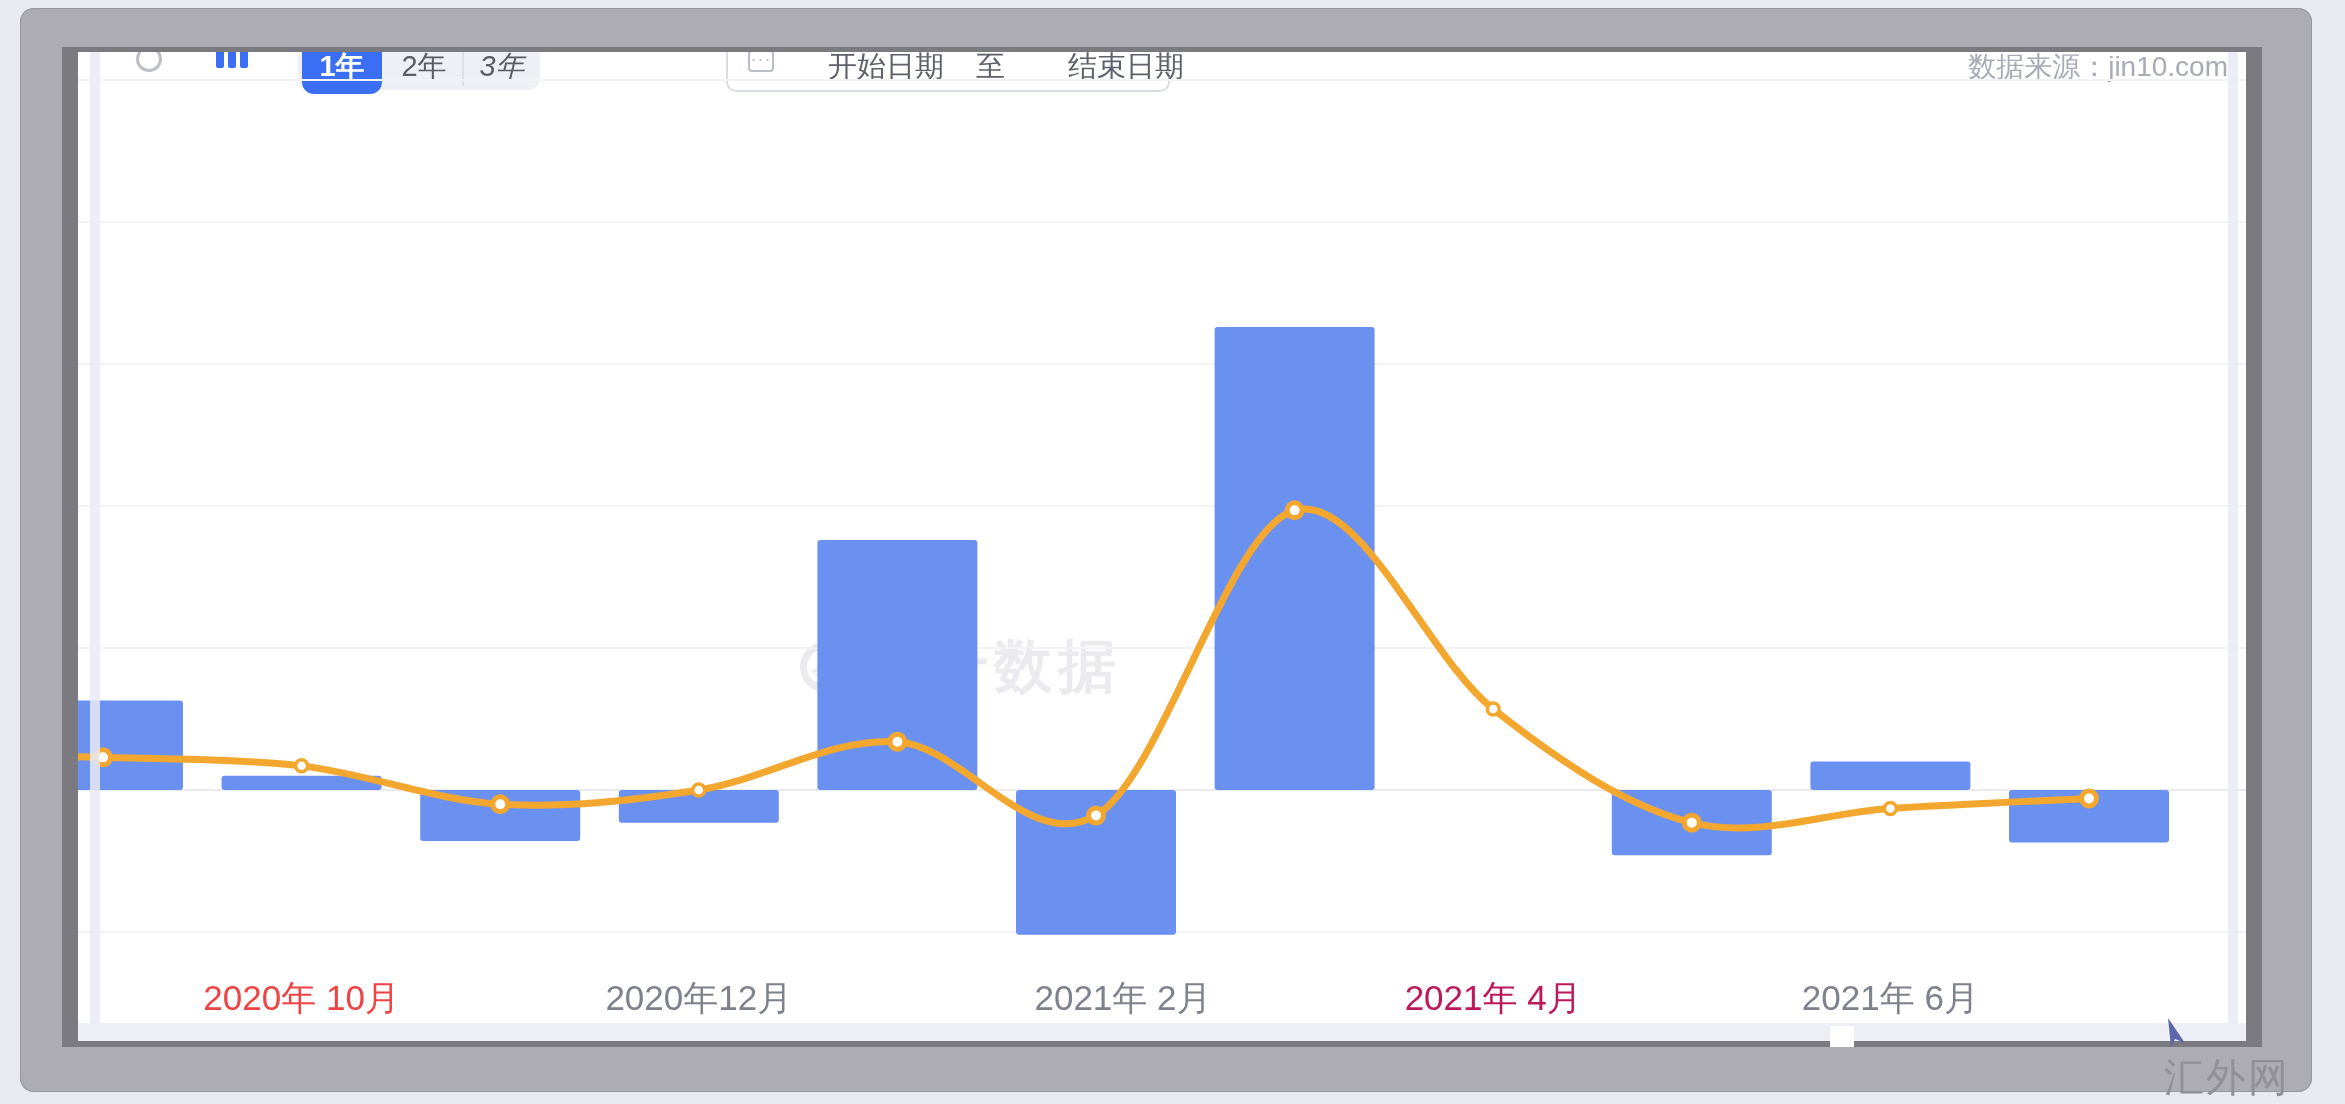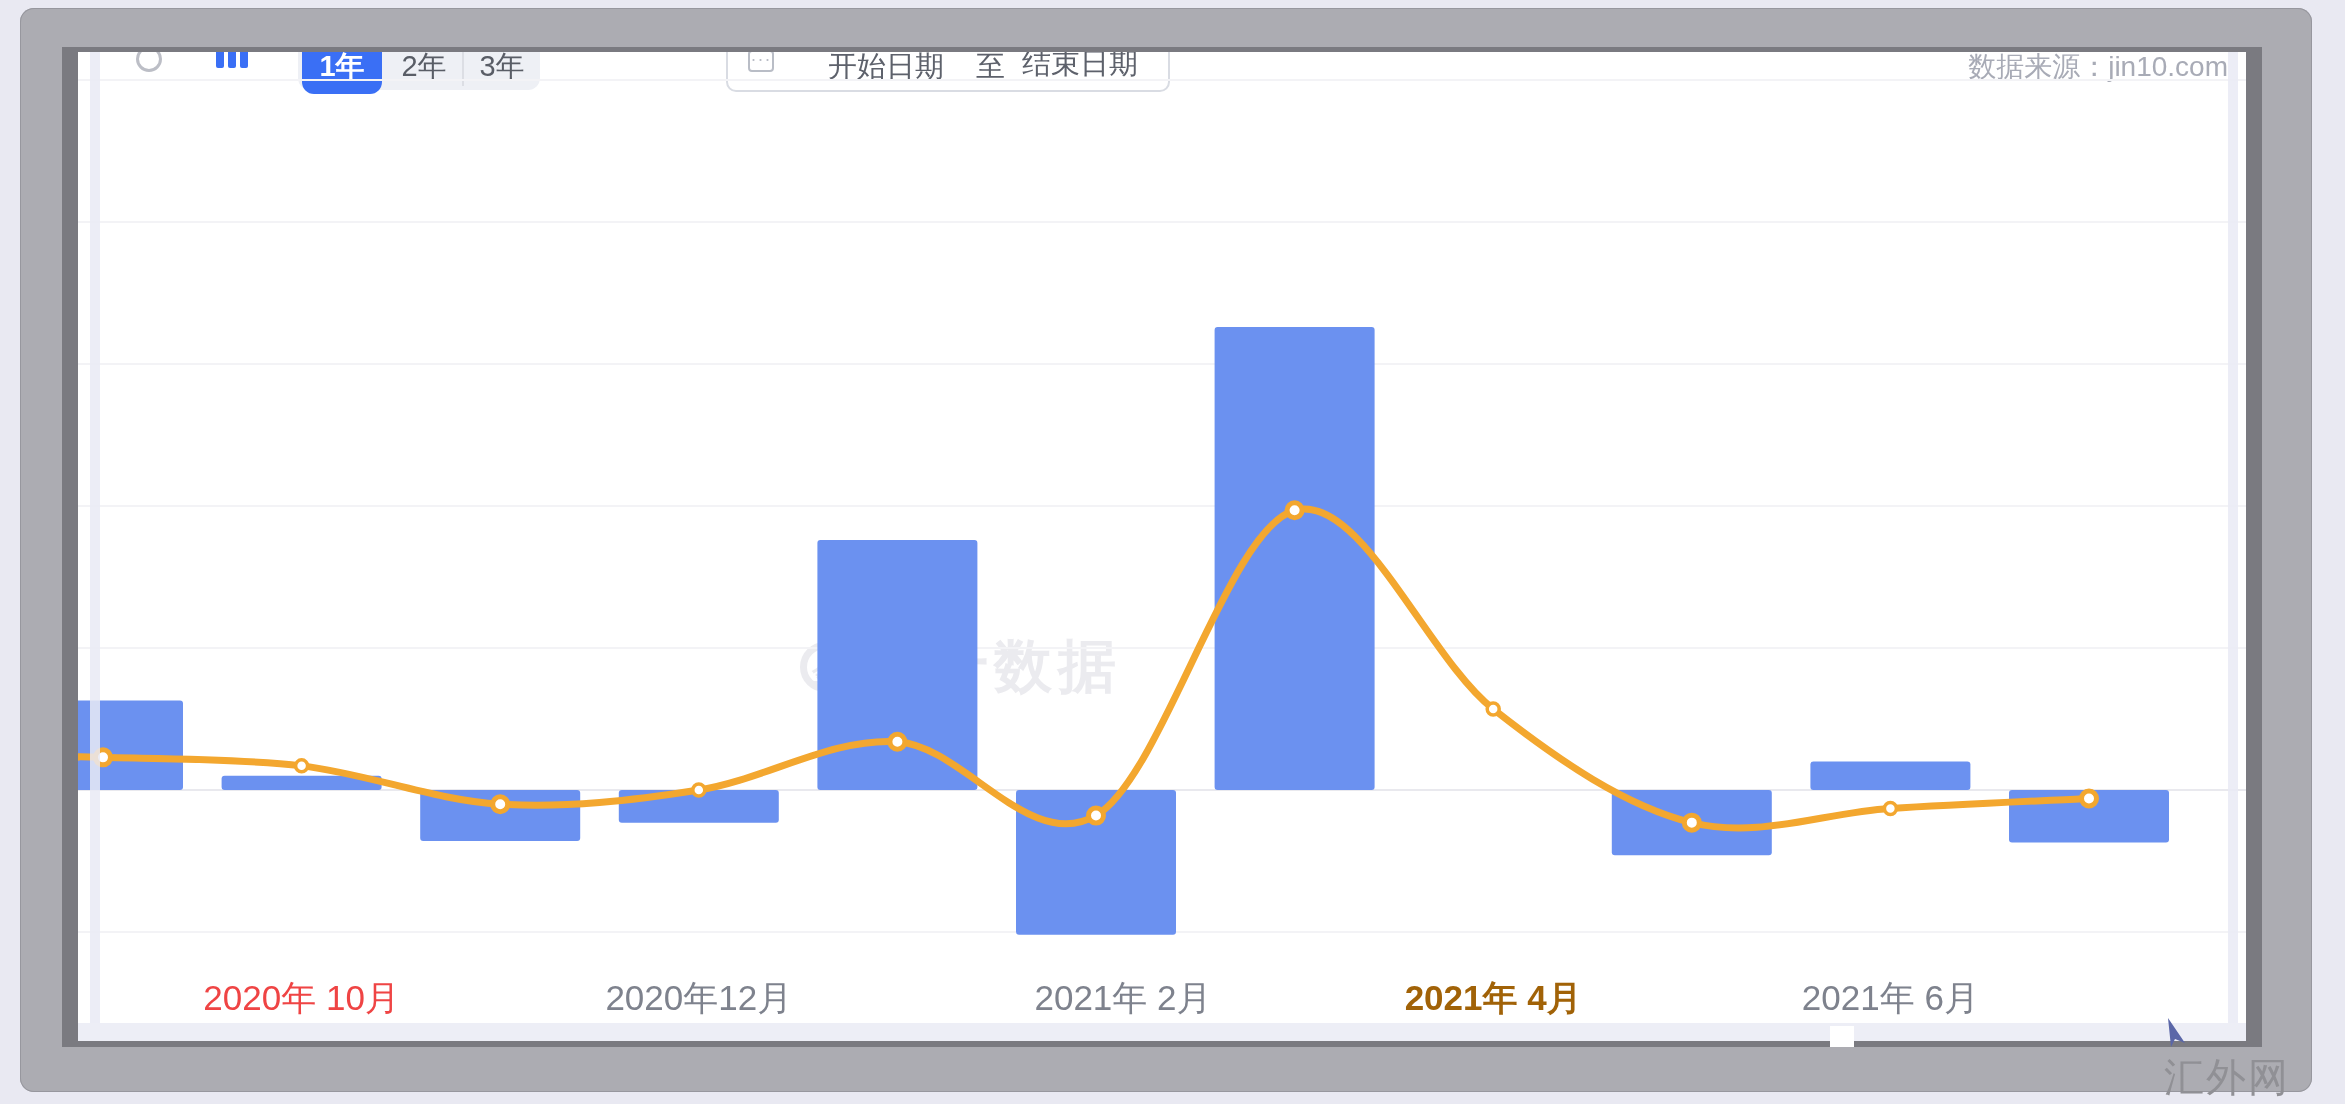--- a/index.html
+++ b/index.html
@@ -59,27 +59,27 @@
       <div class="refresh-chip"></div>
       <div class="chart-type-icon" style="left:138px;top:-10px;height:26px;"></div>
       <div class="chart-type-icon" style="left:150px;top:-6px;height:22px;"></div>
       <div class="chart-type-icon" style="left:162px;top:-13px;height:29px;"></div>
 
       <div class="seg-pill"></div>
       <div class="seg-selected"></div>
       <div class="seg-divider"></div>
       <span class="seg-label sel" style="left:224px;">1年</span>
       <span class="seg-label" style="left:306px;">2年</span>
-      <span class="seg-label" style="left:384px;">3年</span>
+      <span class="seg-label" style="left:384px;font-style:italic;">3年</span>
 
       <div class="date-box"></div>
       <div class="cal-icon">···</div>
       <span class="date-inner" style="left:750px;">开始日期</span>
       <span class="date-inner" style="left:898px;">至</span>
-      <span class="date-inner" style="left:944px;font-family:Liberation Mono, monospace;">结束日期</span>
+      <span class="date-inner" style="left:990px;">结束日期</span>
 
       <span class="source-label">数据来源：jin10.com</span>
     </div>
 
     <div class="watermark">
       <span class="wm-logo">
           <span class="wm-logo-char">金</span>
         </span>
       <span class="wm-text">金十数据</span>
     </div>
@@ -113,21 +113,21 @@
         <circle cx="1493.2" cy="709.06" r="6" fill="#ffffff" stroke="#f3a72f" stroke-width="3.5"></circle>
         <circle cx="1691.8" cy="822.66" r="7.5" fill="#ffffff" stroke="#f3a72f" stroke-width="5"></circle>
         <circle cx="1890.3999999999999" cy="808.46" r="6" fill="#ffffff" stroke="#f3a72f" stroke-width="3.5"></circle>
         <circle cx="2089" cy="798.52" r="7.5" fill="#ffffff" stroke="#f3a72f" stroke-width="5"></circle>
       </svg>
 
     <div class="x-labels" id="x-labels">
         <span class="x-label" style="left: 223.6px; color: #ef4444;">2020年 10月</span>
         <span class="x-label" style="left: 620.8px; color: rgb(126, 130, 141);">2020年12月</span>
         <span class="x-label" style="left: 1018px; color: rgb(126, 130, 141); margin-left: 27px;">2021年 2月</span>
-        <span class="x-label" style="left: 1415.2px; color: #a16207; font-weight: bold;">2021年 4月</span>
+        <span class="x-label" style="left: 1415.2px; color: #be185d;">2021年 4月</span>
         <span class="x-label" style="left: 1812.4px; color: rgb(126, 130, 141);">2021年 6月</span>
       </div>
 
     <div class="edge-strip strip-left"></div>
     <div class="edge-strip strip-right"></div>
     <div class="edge-strip strip-bottom"></div>
   </div>
 </div>
 
 <div class="border-notch"></div>

